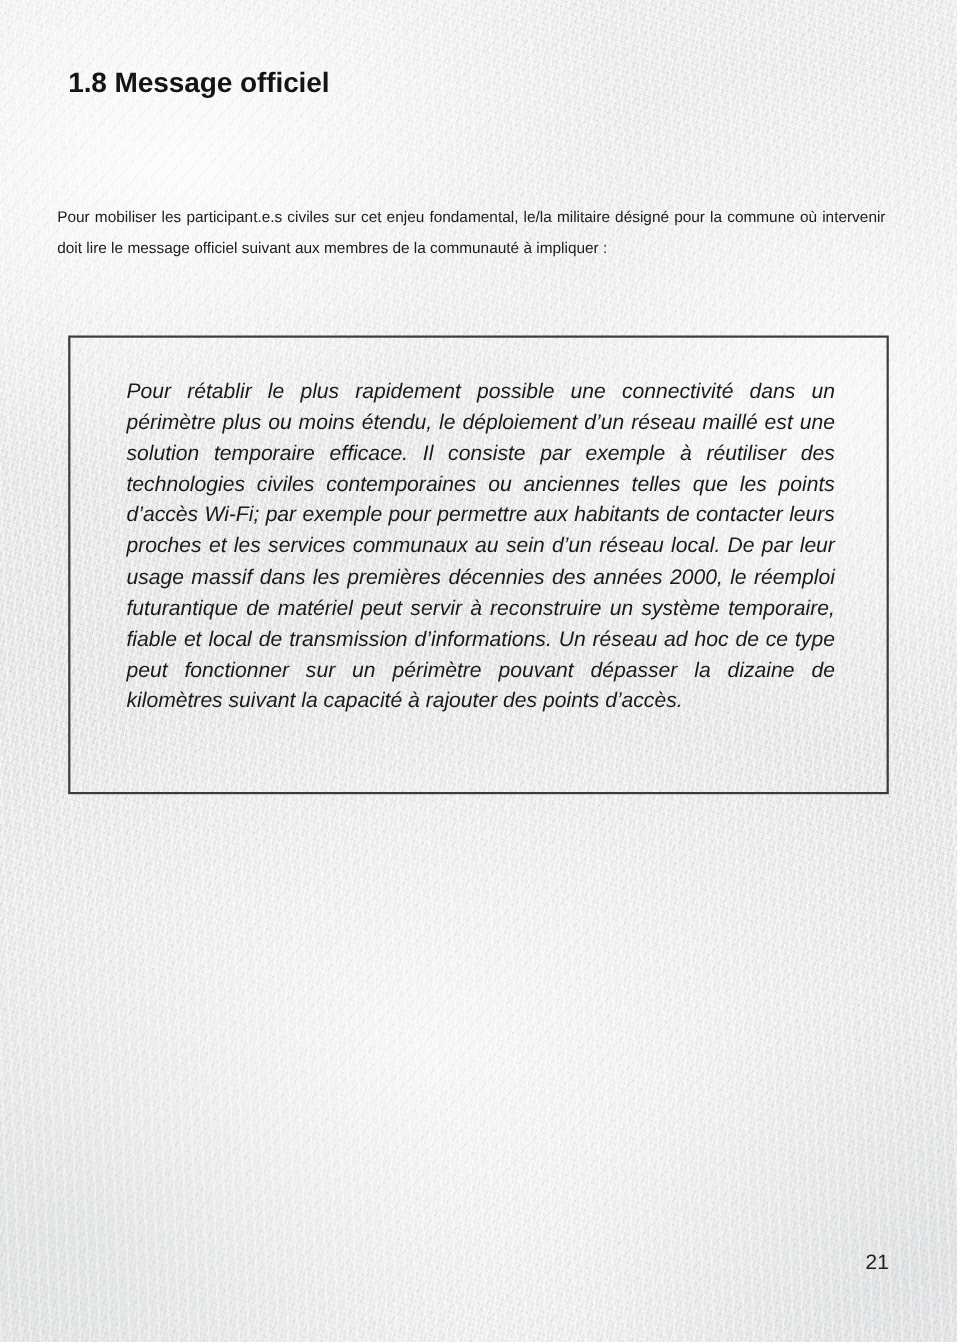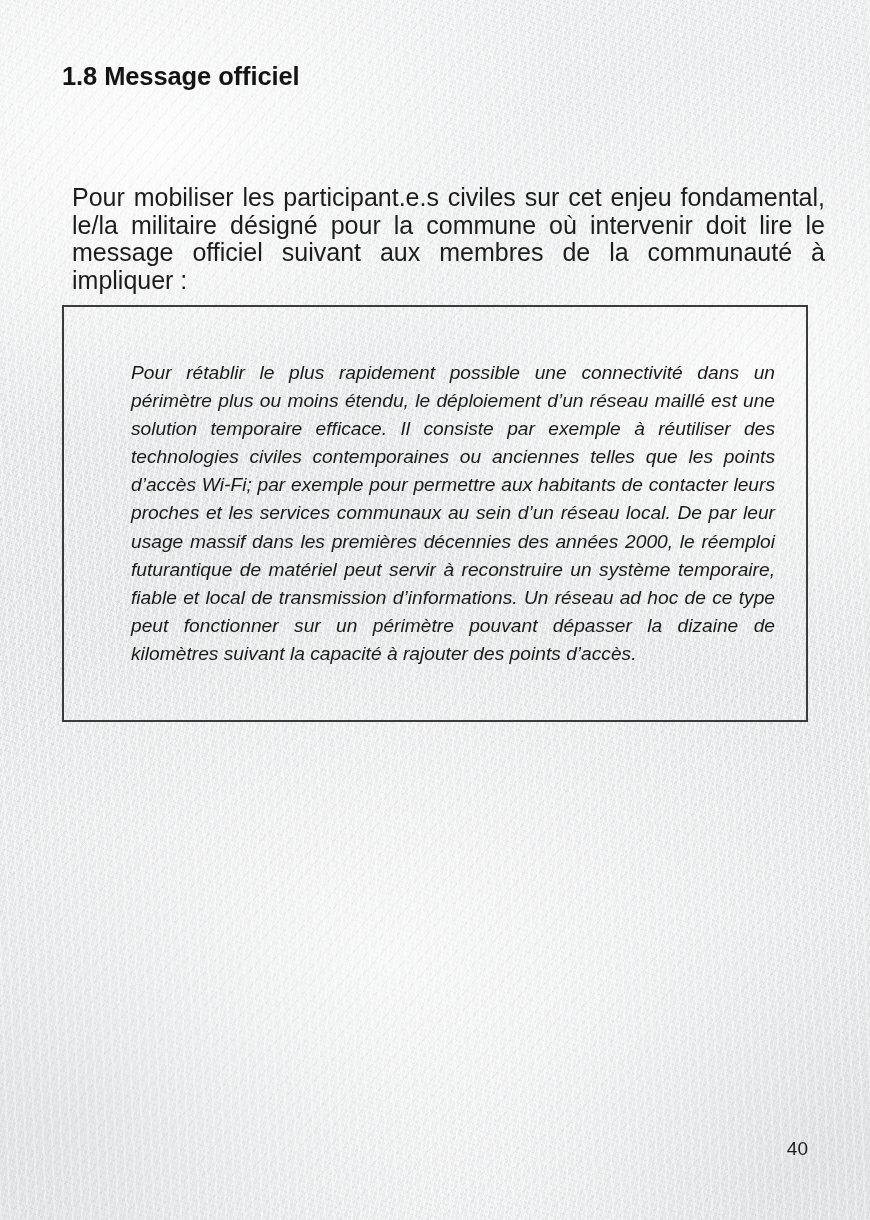--- a/index.html
+++ b/index.html
@@ -59,24 +59,24 @@
     font-size: 25.5px;
     font-weight: bold;
     letter-spacing: -0.1px;
     color: #141414;
     margin: 0;
   }
 
   
   .intro-paragraph {
     position: absolute;
-    left: 72px;
+    left: 52px;
     top: 184px;
     width: 753px;
-    font-size: 25px;
+    font-size: 14px;
     line-height: 27.5px;
     text-align: justify;
     color: #1c1c1c;
     margin: 0;
   }
 
   
   .quote-box {
     position: absolute;
     left: 62px;
@@ -90,21 +90,21 @@
   .quote-text {
     position: absolute;
     left: 51px;
     top: 36px;
     width: 644px;
     font-size: 19.2px;
     line-height: 28.1px;
     font-style: italic;
     text-align: justify;
     color: #1a1a1a;
-    margin: 16px;
+    margin: 0;
   }
 
   
   .page-number {
     position: absolute;
     right: 62px;
     top: 1138px;
     font-size: 19px;
     color: #1c1c1c;
     text-align: right;
@@ -117,16 +117,16 @@
   <div class="content">
 
     <h2 class="section-heading">1.8 Message officiel</h2>
 
     <p class="intro-paragraph">Pour mobiliser les participant.e.s civiles sur cet enjeu fondamental, le/la militaire désigné pour la commune où intervenir doit lire le message officiel suivant aux membres de la communauté à impliquer :</p>
 
     <div class="quote-box">
       <p class="quote-text">Pour rétablir le plus rapidement possible une connectivité dans un périmètre plus ou moins étendu, le déploiement d’un réseau maillé est une solution temporaire efficace. Il consiste par exemple à réutiliser des technologies civiles contemporaines ou anciennes telles que les points d’accès Wi-Fi; par exemple pour permettre aux habitants de contacter leurs proches et les services communaux au sein d’un réseau local. De par leur usage massif dans les premières décennies des années 2000, le réemploi futurantique de matériel peut servir à reconstruire un système temporaire, fiable et local de transmission d’informations. Un réseau ad hoc de ce type peut fonctionner sur un périmètre pouvant dépasser la dizaine de kilomètres suivant la capacité à rajouter des points d’accès.</p>
     </div>
 
-    <div class="page-number">40</div>
+    <div class="page-number">21</div>
 
   </div>
 </div>
 
 </body></html>

